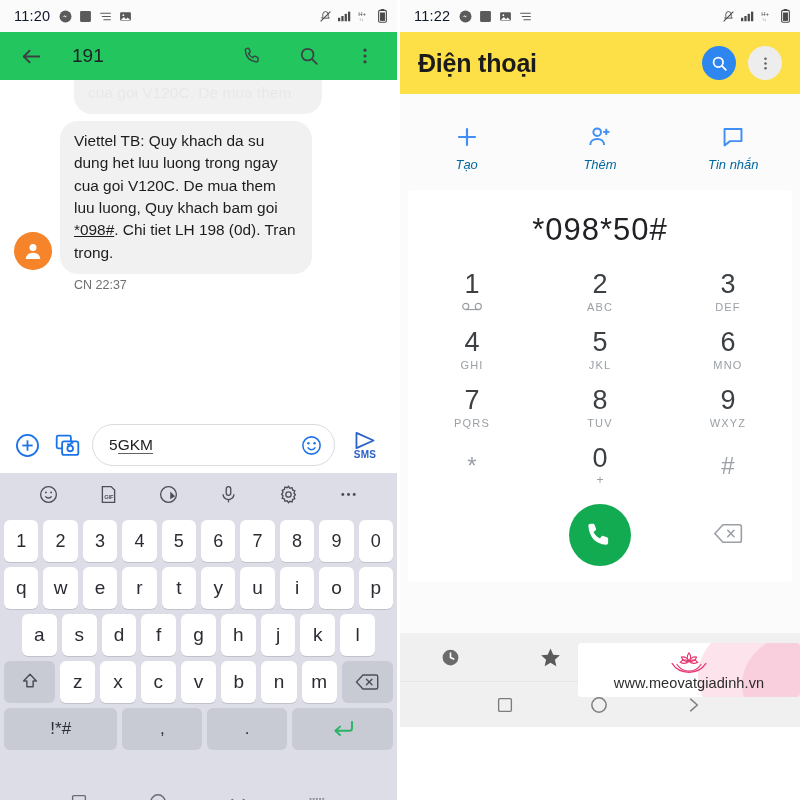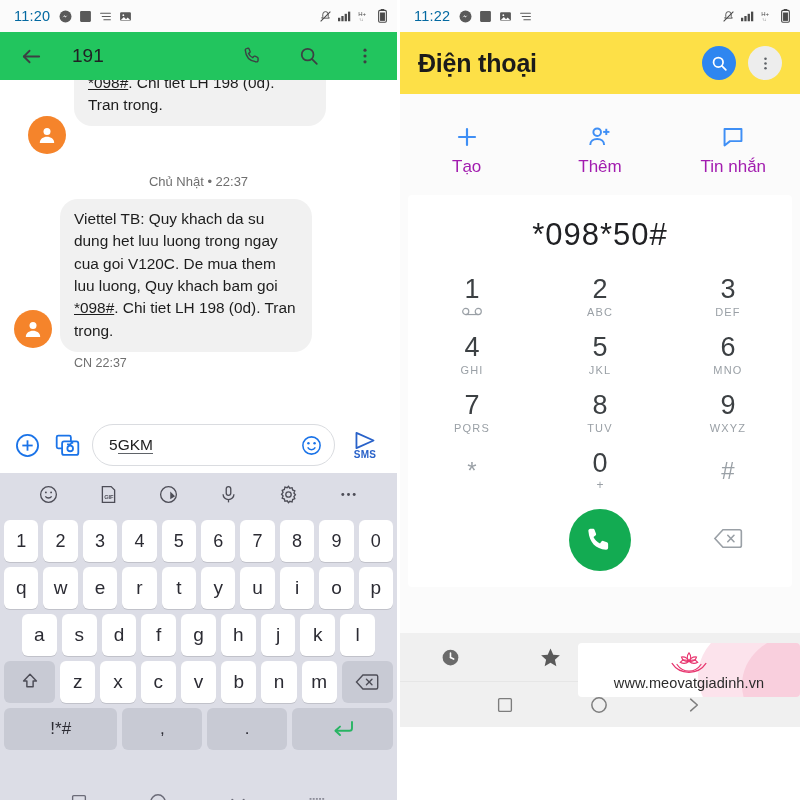--- a/index.html
+++ b/index.html
@@ -15,21 +15,21 @@
   .panel { position: relative; height: 800px; background: #fff; overflow: hidden; }
   .panel-left  { width: 400px; border-right: 3px solid #ffffff; }
   .panel-right { width: 400px; }
 
   
   .statusbar {
     height: 32px; display: flex; align-items: center;
     padding: 0 10px 0 14px; font-size: 14px; color: #3a3a3a;
     background: #fbfbfb;
   }
-  .statusbar .clock { font-size: 14.5px; letter-spacing: .2px; color:#0369a1; }
+  .statusbar .clock { font-size: 14.5px; letter-spacing: .2px; color:#0f172a; }
   .status-left-icons { display: flex; align-items: center; gap: 7px; margin-left: 9px; }
   .status-right-icons { margin-left: auto; display: flex; align-items: center; gap: 6px; }
   .sicon { display: inline-flex; align-items: center; justify-content: center; }
 
   
   .sms-toolbar {
     position: relative; z-index: 5;
     height: 48px; display: flex; align-items: center; gap: 16px;
     background: #22c55e; padding: 0 12px;
   }
@@ -125,21 +125,21 @@
   .circle-btn {
     width: 34px; height: 34px; border-radius: 50%;
     display: flex; align-items: center; justify-content: center; flex: none;
   }
   .cb-search { background: #2e86f0; }
   .cb-more { background: #ededed; margin-left: 12px; }
 
   .dial-body { background: #fbfbfb; height: 633px; position: relative; }
   .quickrow { display: flex; padding: 30px 0 14px 0; }
   .quick { flex: 1; display: flex; flex-direction: column; align-items: center; gap: 7px; }
-  .quick .lbl { font-size: 17px; color: #a21caf; }
+  .quick .lbl { font-size: 13px; color: #0369a1; font-style: italic; }
 
   .dialpad-card {
     background: #ffffff; margin: 4px 8px 0 8px; border-radius: 4px;
     padding: 14px 0 16px 0;
   }
   .dnum { text-align: center; font-size: 31px; color: #202124; letter-spacing: 1px; padding: 8px 0 16px 0; }
   .pad { display: grid; grid-template-columns: repeat(3,1fr); row-gap: 2px; }
   .padkey { height: 56px; display: flex; flex-direction: column; align-items: center; justify-content: center; }
   .padkey .d { font-size: 27px; color: #3c4043; line-height: 1; font-weight: 400; }
   .padkey .s { font-size: 11px; color: #9aa0a6; letter-spacing: 1.2px; margin-top: 3px; }
@@ -278,36 +278,20 @@
               <circle cx="12" cy="19" r="1.9"></circle>
             </g>
           </svg>
       </span>
     </div>
 
     <div class="thread">
 
       <div class="ghost-bubble">Viettel TB: Quy khach da su dung het luu luong trong ngay cua goi V120C. De mua them</div>
 
-      <div class="clip-bubble-wrap">
-        <div class="clip-bubble">
-          <br>
-          <br>
-          <u>*098#</u><span>. Chi tiet LH 198 (0d).</span><br>
-          <span>Tran trong.</span>
-        </div>
-        <div class="clip-avatar">
-          <div class="avatar">
-            <svg width="24" height="24" viewBox="0 0 24 24">
-                <circle cx="12" cy="8.6" r="3.5" fill="#fff"></circle>
-                <path d="M4.8 20c0-4 3.4-6.2 7.2-6.2S19.2 16 19.2 20z" fill="#fff"></path>
-              </svg>
-          </div>
-        </div>
-      </div>
 
       <div class="daystamp">Chủ Nhật • 22:37</div>
 
       <div class="msg-row">
         <div class="avatar">
           <svg width="24" height="24" viewBox="0 0 24 24">
               <circle cx="12" cy="8.6" r="3.5" fill="#fff"></circle>
               <path d="M4.8 20c0-4 3.4-6.2 7.2-6.2S19.2 16 19.2 20z" fill="#fff"></path>
             </svg>
         </div>

